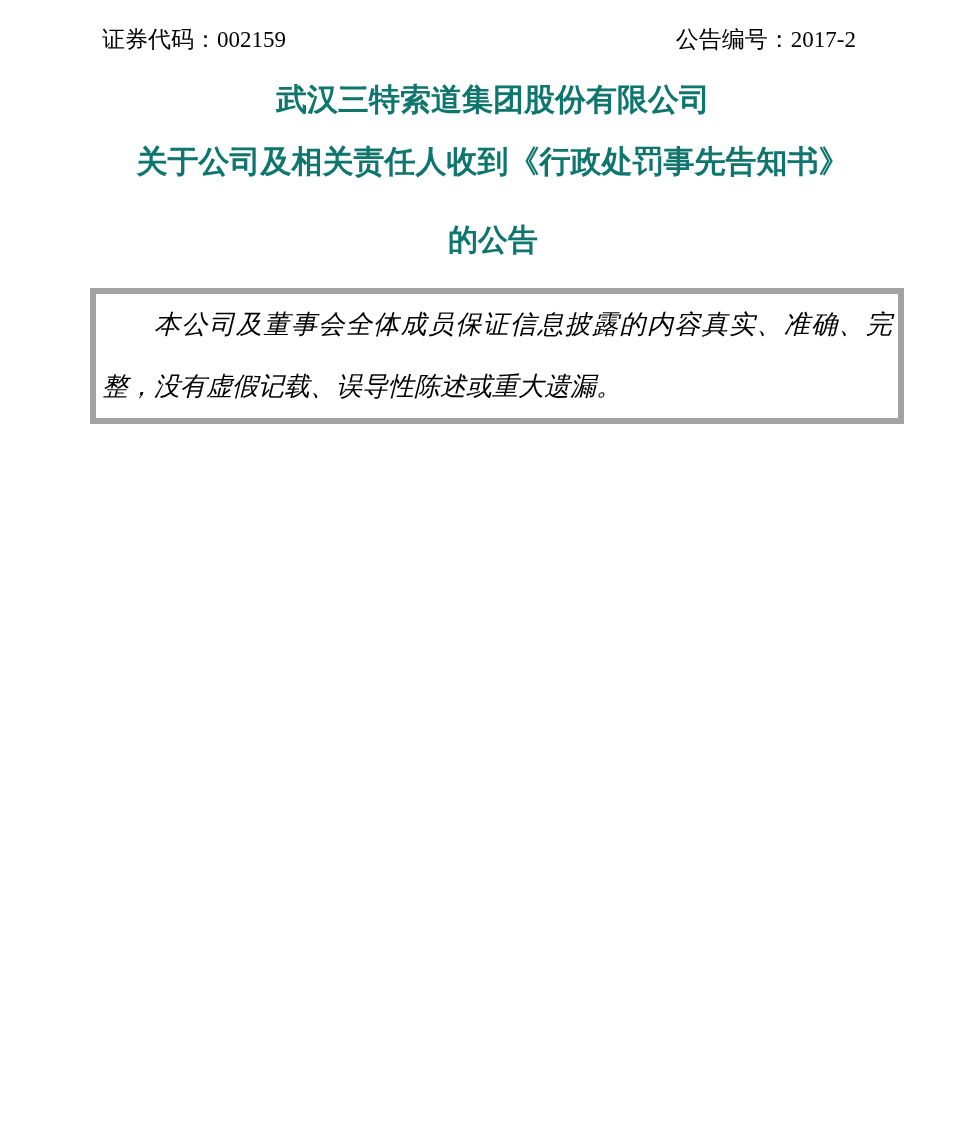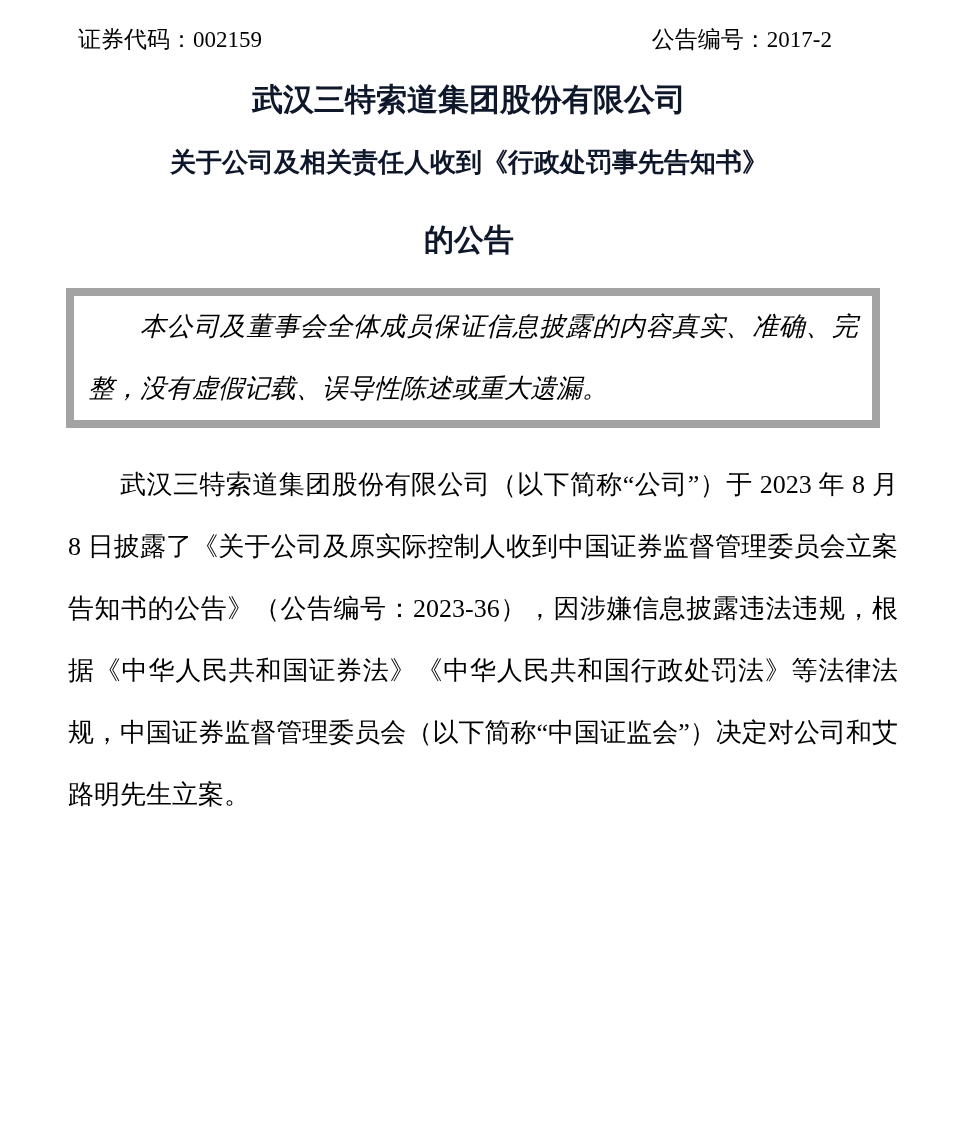--- a/index.html
+++ b/index.html
@@ -9,58 +9,59 @@
   }
   .page {
     position: relative;
     width: 938px;
     height: 1122px;
     background: #ffffff;
     color: #000000;
     overflow: hidden;
     font-family: "Liberation Serif", "DejaVu Serif", serif;
     box-sizing: border-box;
+    margin-left: 24px;
   }
   .header-row {
     display: flex;
     justify-content: space-between;
     align-items: baseline;
     padding: 26px 106px 0 78px;
     font-size: 23px;
     line-height: 28px;
     white-space: nowrap;
   }
   .title-line {
     margin: 0;
     text-align: center;
     font-family: "Liberation Sans", "DejaVu Sans", sans-serif;
     font-weight: bold;
-    color: #0f172a;
+    color: #0f766e;
   }
   .title-1 {
     margin-top: 28px;
     font-size: 31px;
     line-height: 36px;
   }
   .title-2 {
     margin-top: 26px;
-    font-size: 26px;
+    font-size: 31px;
     line-height: 36px;
   }
   .title-3 {
     margin-top: 42px;
     font-size: 30px;
     line-height: 36px;
     text-align: center;
   }
   .statement-box {
     box-sizing: border-box;
     margin: 30px 58px 0 66px;
-    border: 8px solid #a3a3a3;
-    padding: 0 14px;
+    border: 6px solid #a3a3a3;
+    padding: 0 6px;
   }
   .statement-box p {
     margin: 0;
     font-style: italic;
     font-size: 26px;
     line-height: 62px;
     text-indent: 2em;
     text-align: justify;
     text-justify: inter-ideograph;
   }
@@ -91,16 +92,15 @@
 
   <h1 class="title-line title-2">关于公司及相关责任人收到《行政处罚事先告知书》</h1>
 
   <h1 class="title-line title-3">的公告</h1>
 
   <div class="statement-box">
     <p>本公司及董事会全体成员保证信息披露的内容真实、准确、完整，没有虚假记载、误导性陈述或重大遗漏。</p>
   </div>
 
   <div class="body-text">
-    <p class="body-para">武汉三特索道集团股份有限公司（以下简称“公司”）于 2023 年 8 月 8 日披露了《关于公司及原实际控制人收到中国证券监督管理委员会立案告知书的公告》（公告编号：2023-36），因涉嫌信息披露违法违规，根据《中华人民共和国证券法》《中华人民共和国行政处罚法》等法律法规，中国证券监督管理委员会（以下简称“中国证监会”）决定对公司和艾路明先生立案。</p>
   </div>
 
 </div>
 
 </body></html>

